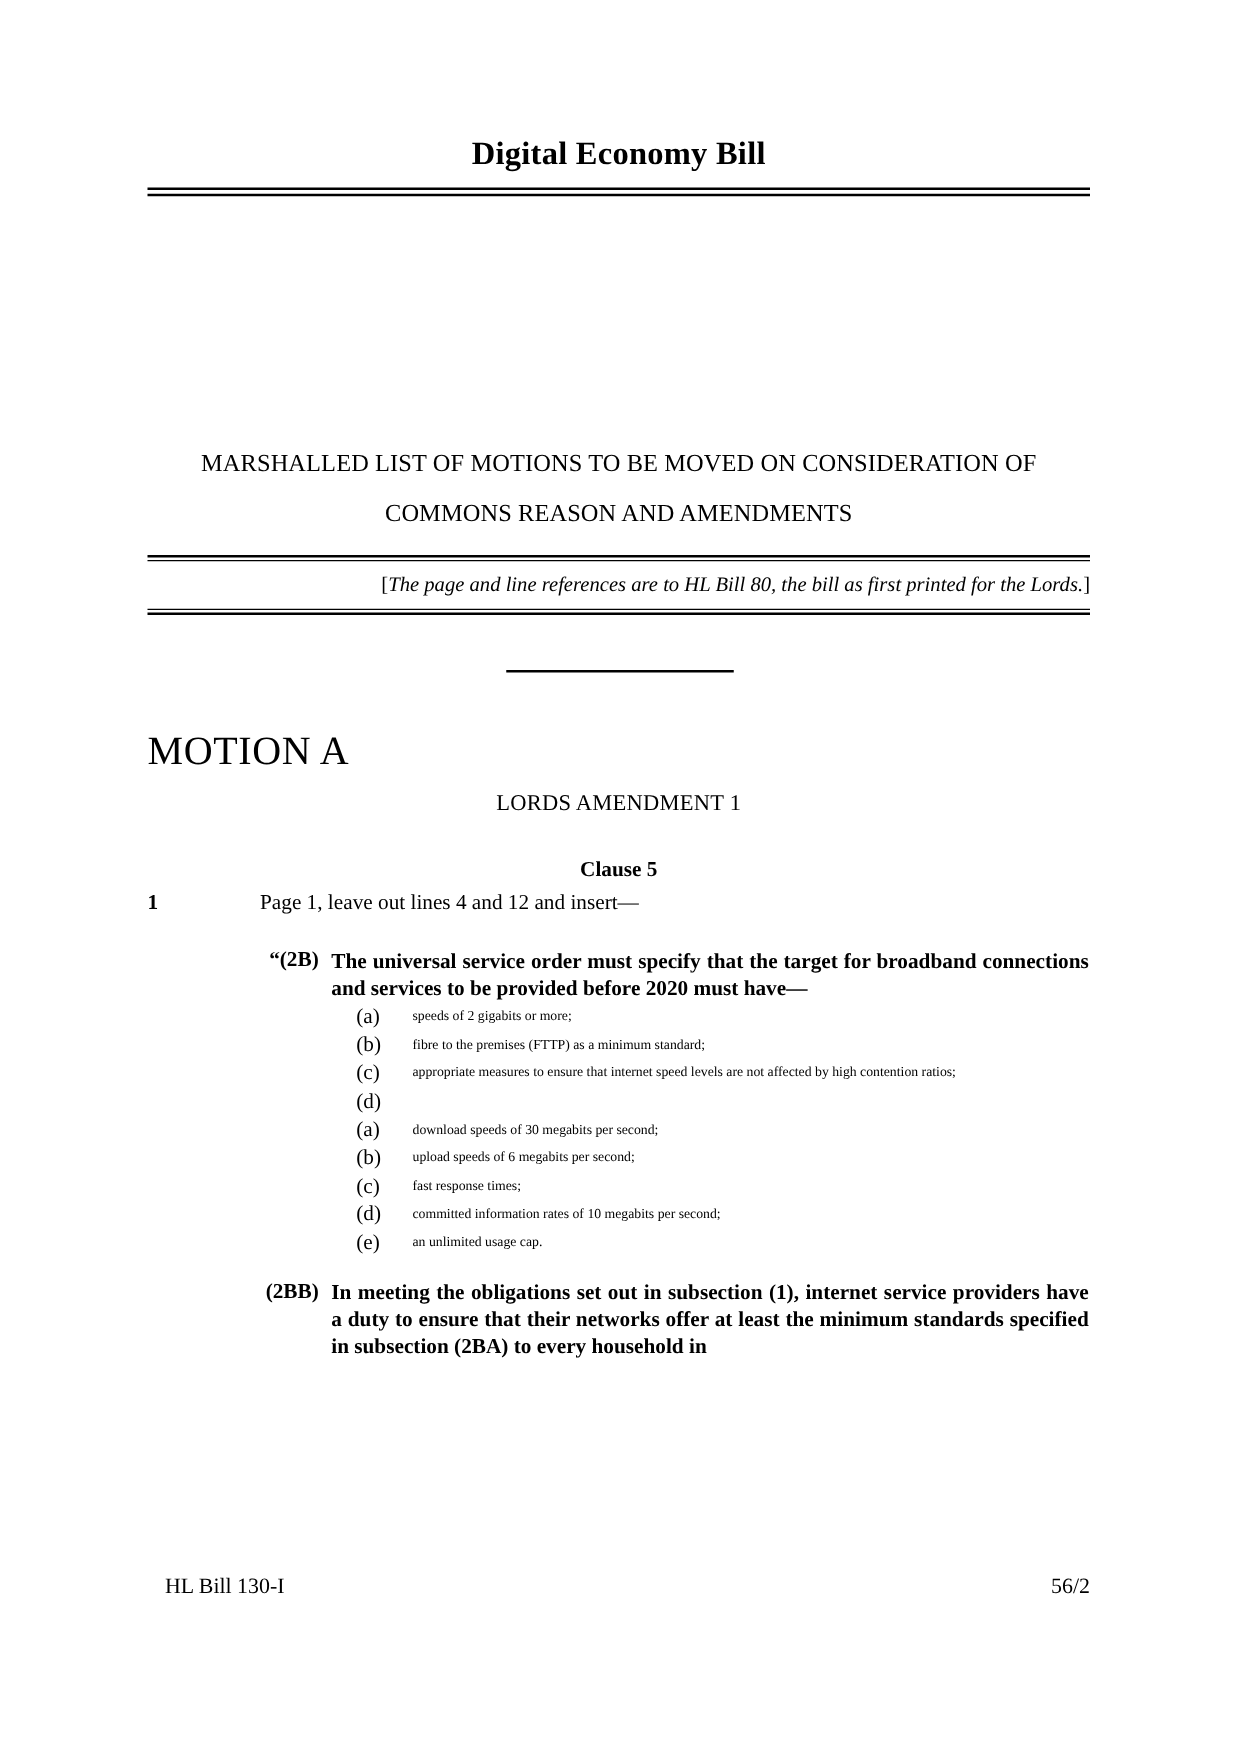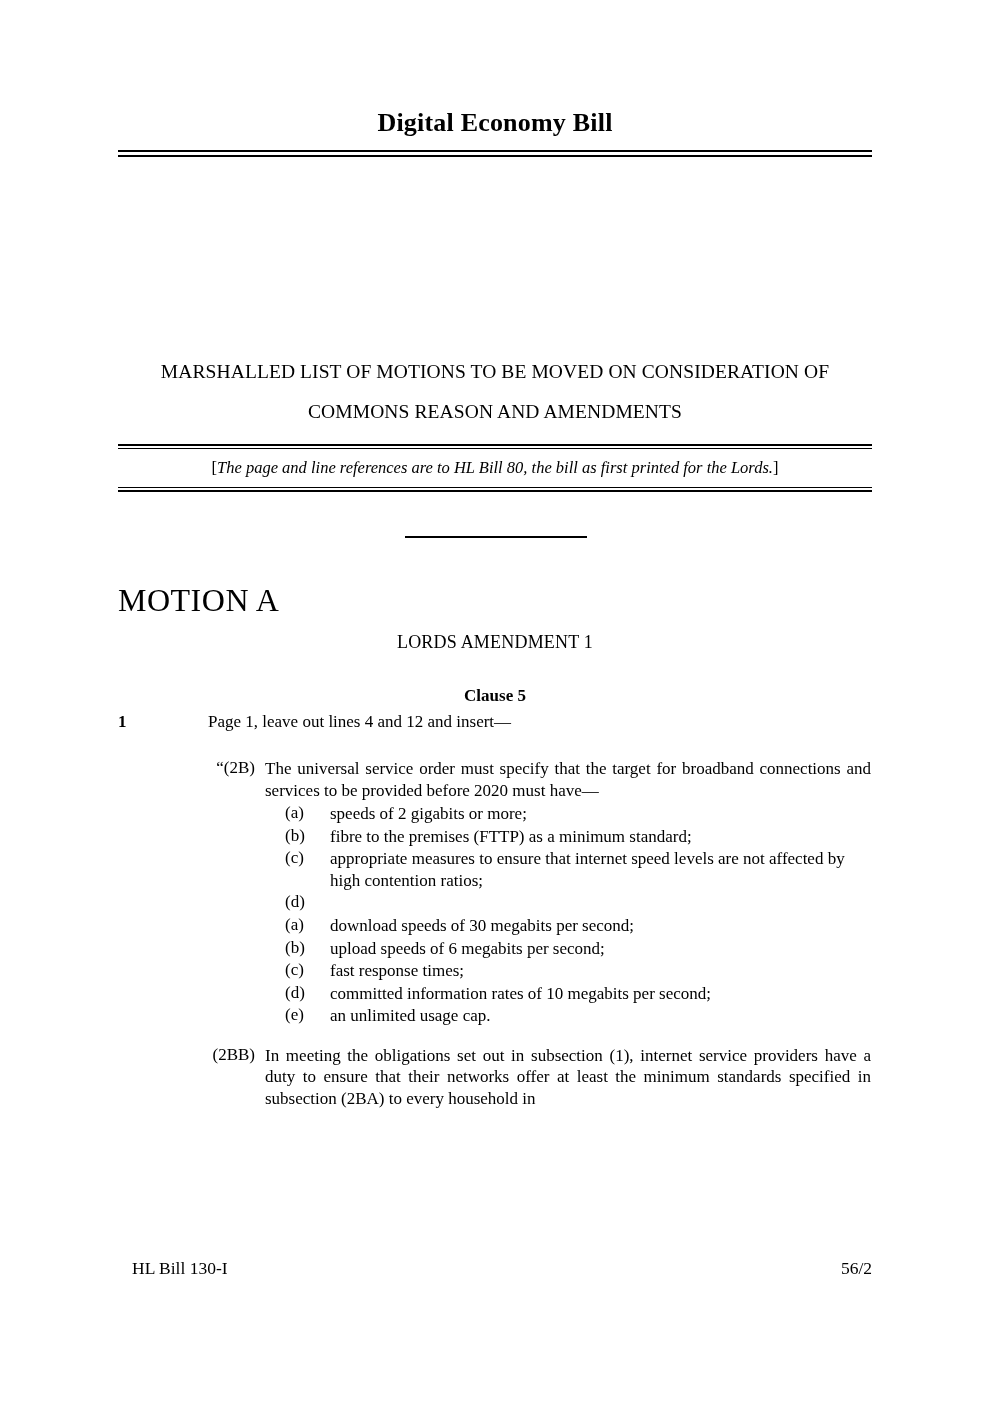--- a/index.html
+++ b/index.html
@@ -93,21 +93,21 @@
     content: "";
     position: absolute; left: 0; top: 0;
     width: 100%; height: 1px; background: #000;
   }
   .note-rule-bottom::after {
     content: "";
     position: absolute; left: 0; top: 3px;
     width: 100%; height: 2.2px; background: #000;
   }
   .note-text {
-    text-align: center;
+    text-align: right;
     font-style: italic;
     font-size: 16.5px;
     padding: 8px 0 9px 0;
   }
   .note-text .brk { font-style: normal; }
 
   
   .rule-short {
     position: absolute;
     left: 405px;
@@ -208,25 +208,25 @@
   .subitem-label {
     position: absolute;
     left: 285px;
     top: 0;
     width: 34px;
     font-size: 17px;
   }
   .subitem-body {
     margin-left: 330px;
     margin-right: 120px;
-    font-size: 17px;
+    font-size: 11px;
     line-height: 21.5px;
   }
 
-  .para-gap { margin-top: 18px; }
+  .para-gap { margin-top: 18px; font-weight: bold; }
 
   
   .footer {
     position: absolute;
     left: 118px;
     top: 1258px;
     width: 754px;
     font-size: 17.5px;
   }
   .footer-left {

